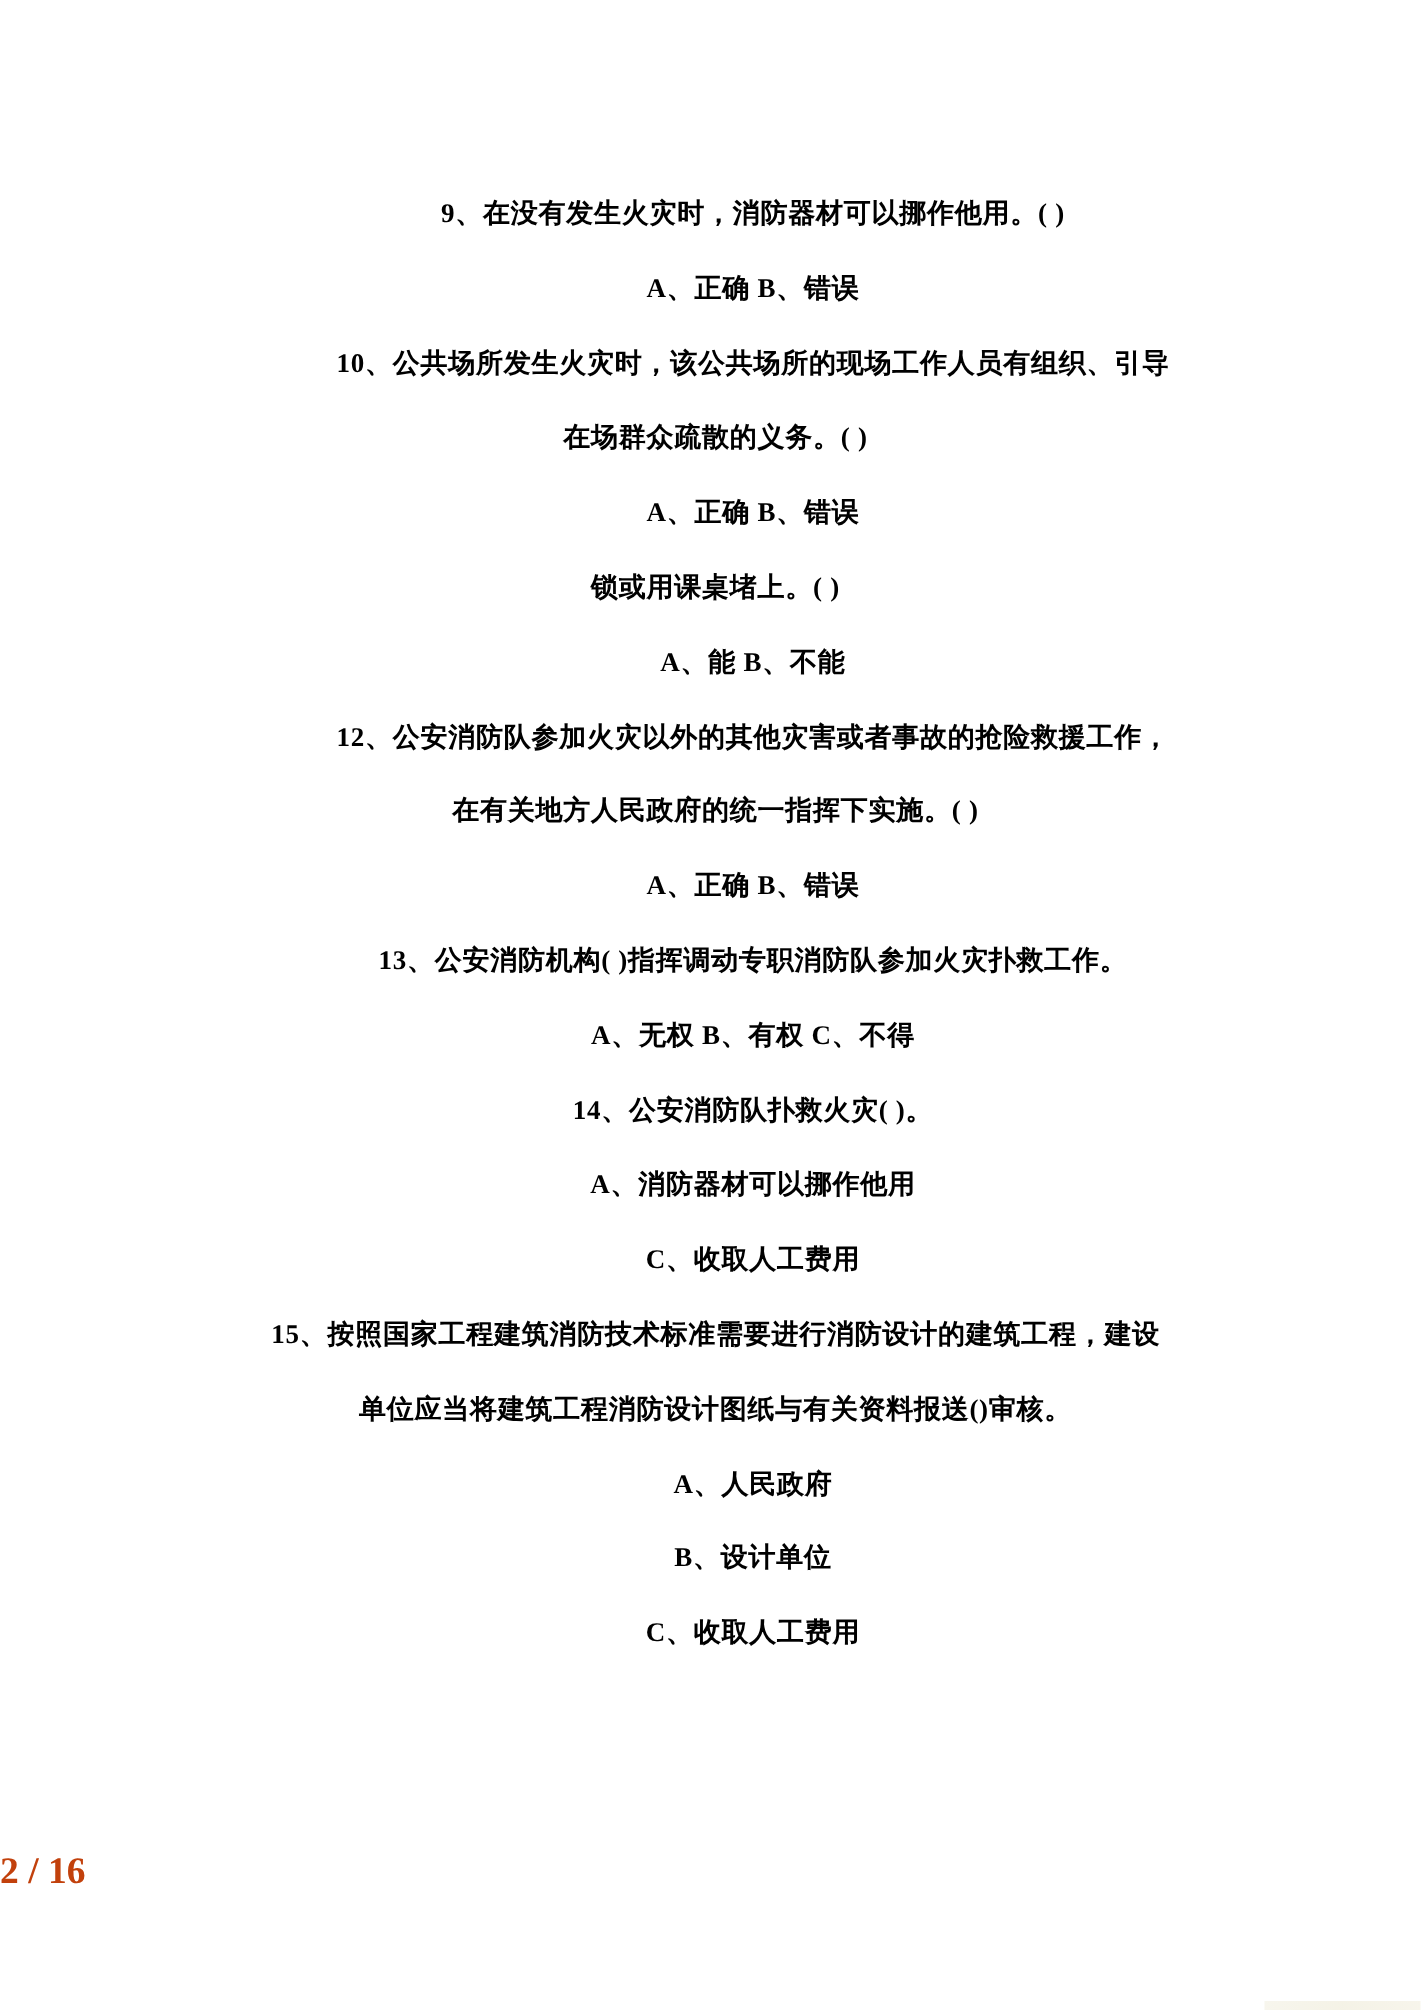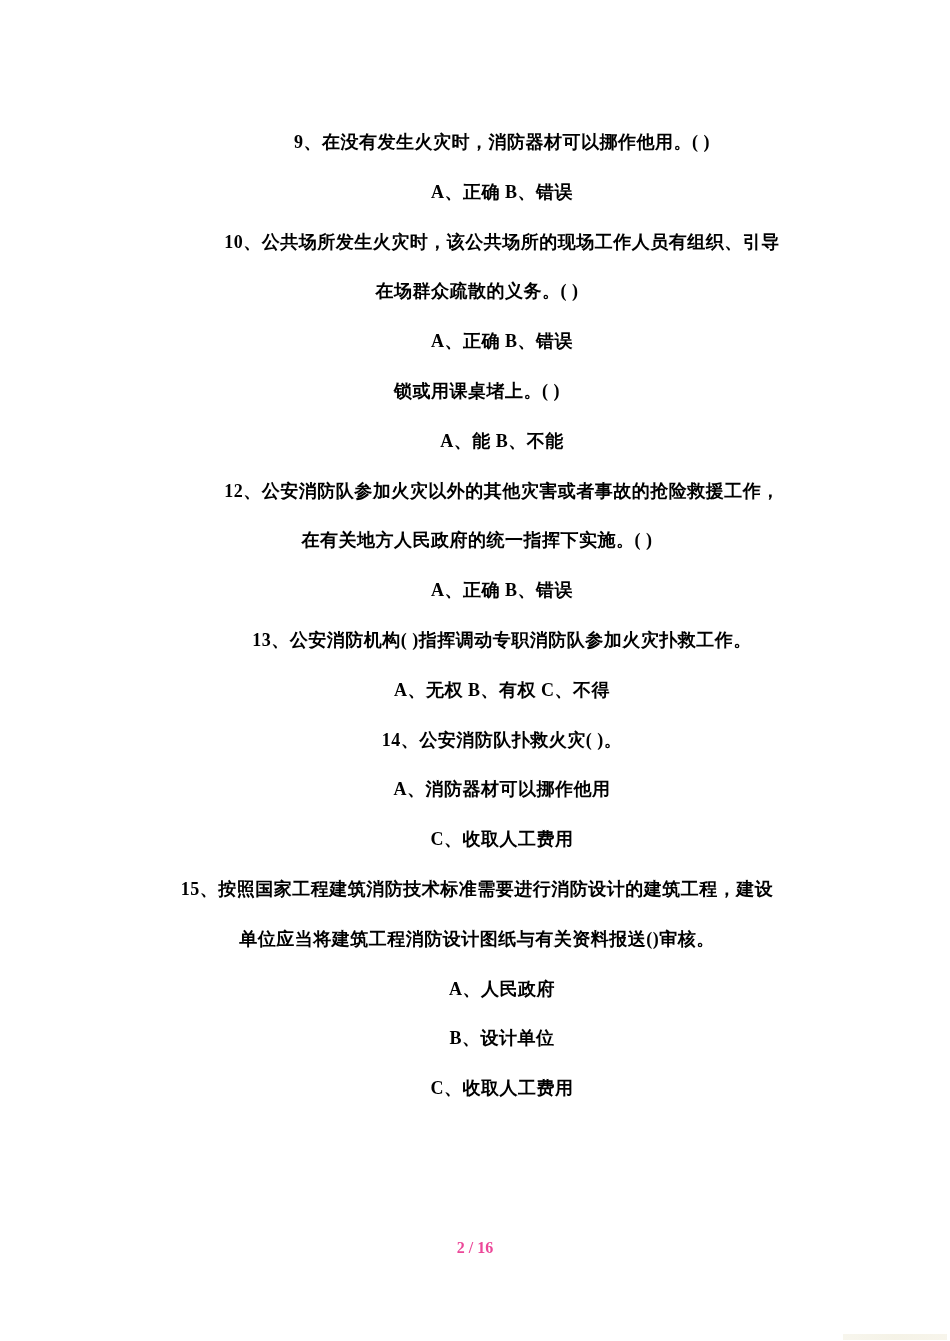--- a/index.html
+++ b/index.html
@@ -37,25 +37,25 @@
     text-align: center;
   }
   .text-line.indent {
     padding-left: 50px;
   }
   .footer {
     position: absolute;
     top: 1234px;
     left: 0;
     width: 100%;
-    text-align: center;
-    font-size: 16px;
+    text-align: left;
+    font-size: 25px;
     font-weight: bold;
     line-height: 28px;
-    color: #ec4899;
+    color: #c2410c;
   }
   .watermark {
     position: absolute;
     left: 843px;
     top: 1334px;
     width: 104px;
     height: 6px;
     background: linear-gradient(90deg, #f6f4ea, #f3f0e2, #f6f3e8);
     opacity: 0.85;
   }

